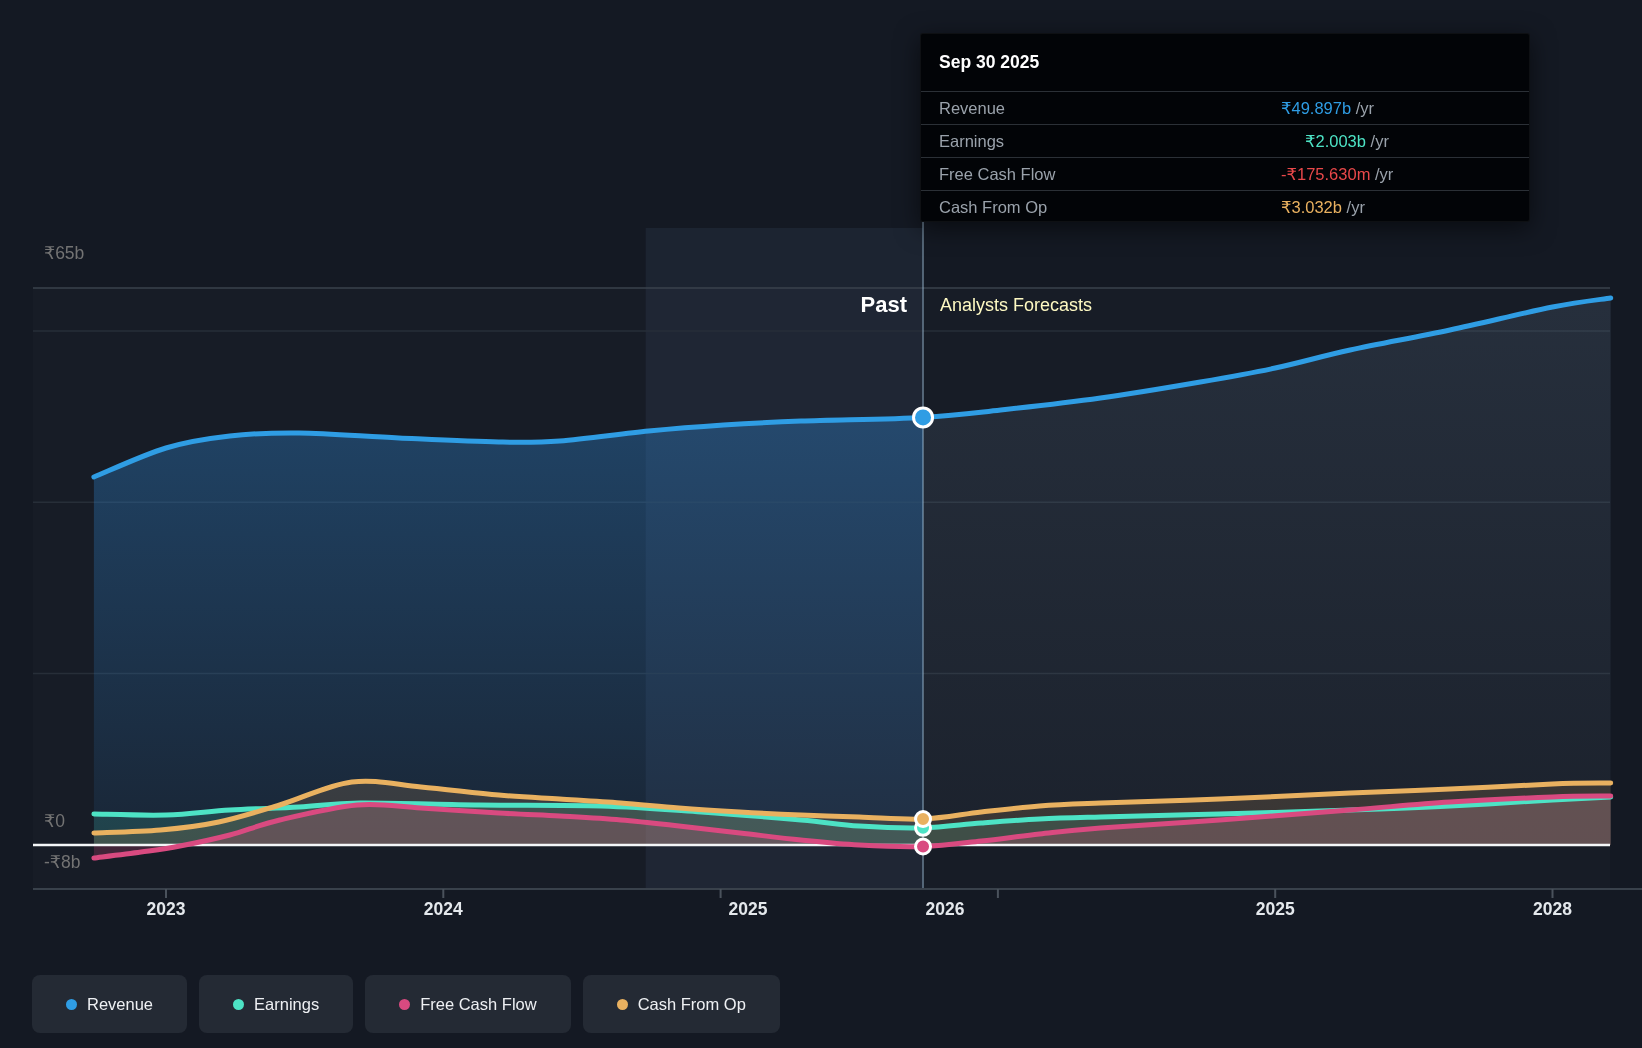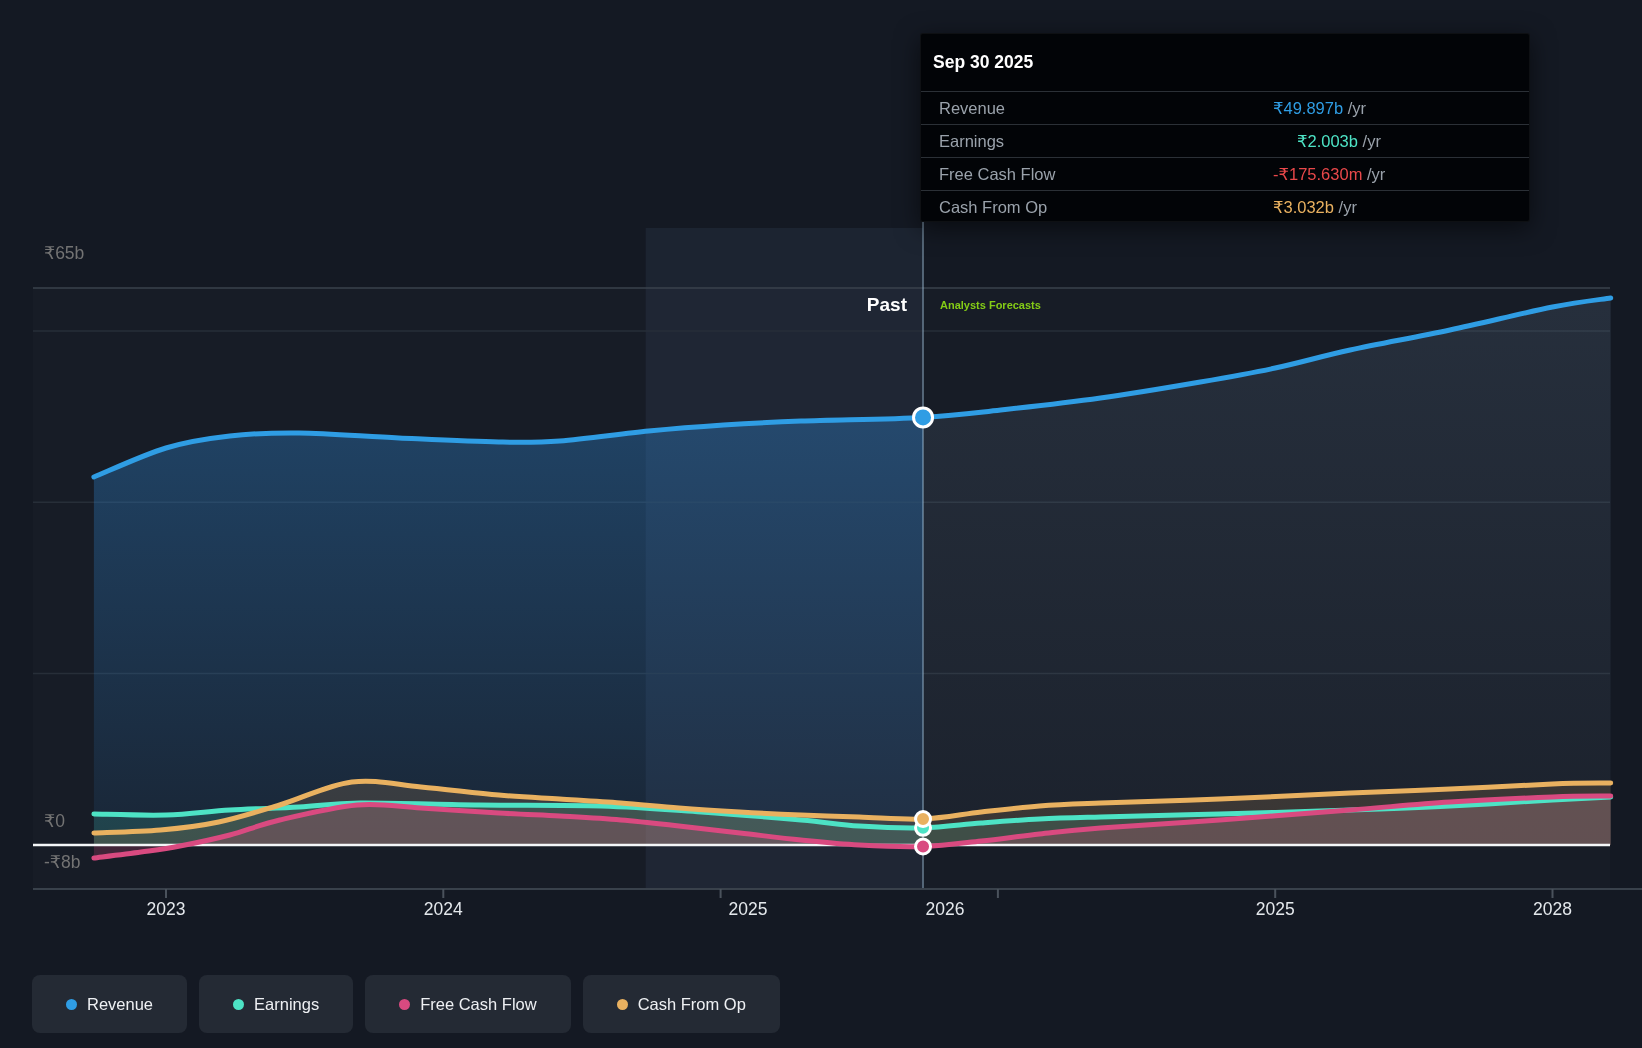--- a/index.html
+++ b/index.html
@@ -4,32 +4,32 @@
 <style>
   html,body{margin:0;padding:0;background:#0e1219;}
   .stage{
     position:relative;width:1642px;height:1048px;overflow:hidden;
     background:#141923;
     font-family:"Liberation Sans","DejaVu Sans",sans-serif;
     -webkit-font-smoothing:antialiased;
   }
   #chart{position:absolute;left:0;top:0;}
   .ylab{position:absolute;left:44px;color:#737373;font-size:17.5px;font-weight:400;}
-  .xlab{position:absolute;top:899px;color:#e4e8ec;font-size:17.5px;transform:translateX(-50%);}
-  .past-label{position:absolute;top:288px;height:34px;line-height:34px;right:0;color:#ffffff;font-weight:700;font-size:19px;}
-  .forecast-label{position:absolute;top:288px;height:34px;line-height:34px;color:#84cc16;font-size:11px;font-weight:bold;}
+  .xlab{position:absolute;top:899px;color:#e4e8ec;font-size:17.5px;transform:translateX(-50%);font-weight:bold;}
+  .past-label{position:absolute;top:288px;height:34px;line-height:34px;right:0;color:#ffffff;font-weight:700;font-size:22px;}
+  .forecast-label{position:absolute;top:288px;height:34px;line-height:34px;color:#fef9c3;font-size:18px;}
   .tooltip{
     position:absolute;left:920px;top:33px;width:610px;height:189px;
     background:#020407;border:1px solid rgba(255,255,255,0.05);border-radius:3px;
     box-shadow:0 6px 24px rgba(0,0,0,0.55);box-sizing:border-box;
   }
-  .tooltip .tt-title{height:57px;line-height:57px;padding-left:12px;color:#ffffff;font-size:17.5px;font-weight:700;}
+  .tooltip .tt-title{height:57px;line-height:57px;padding-left:18px;color:#ffffff;font-size:17.5px;font-weight:700;}
   .tt-row{position:relative;height:33px;line-height:32px;border-top:1px solid #2b3036;padding-left:18px;box-sizing:border-box;}
   .tt-row .tt-label{color:#9aa2ab;font-size:16.5px;}
-  .tt-row .tt-value{position:absolute;left:352px;top:0;font-size:16.5px;font-weight:500;text-align:center;}
+  .tt-row .tt-value{position:absolute;left:360px;top:0;font-size:16.5px;font-weight:500;text-align:center;}
   .tt-row .tt-suffix{color:#9aa2ab;font-weight:400;}
   .legend{position:absolute;left:32px;top:975px;display:flex;gap:12px;}
   .pill{
     display:flex;align-items:center;gap:10px;height:58px;padding:0 34px;
     background:#242a34;border-radius:8px;color:#eef0f3;font-size:16.5px;white-space:nowrap;
   }
   .dot{width:11px;height:11px;border-radius:50%;flex:0 0 auto;}
 </style>
 </head>
 <body>

